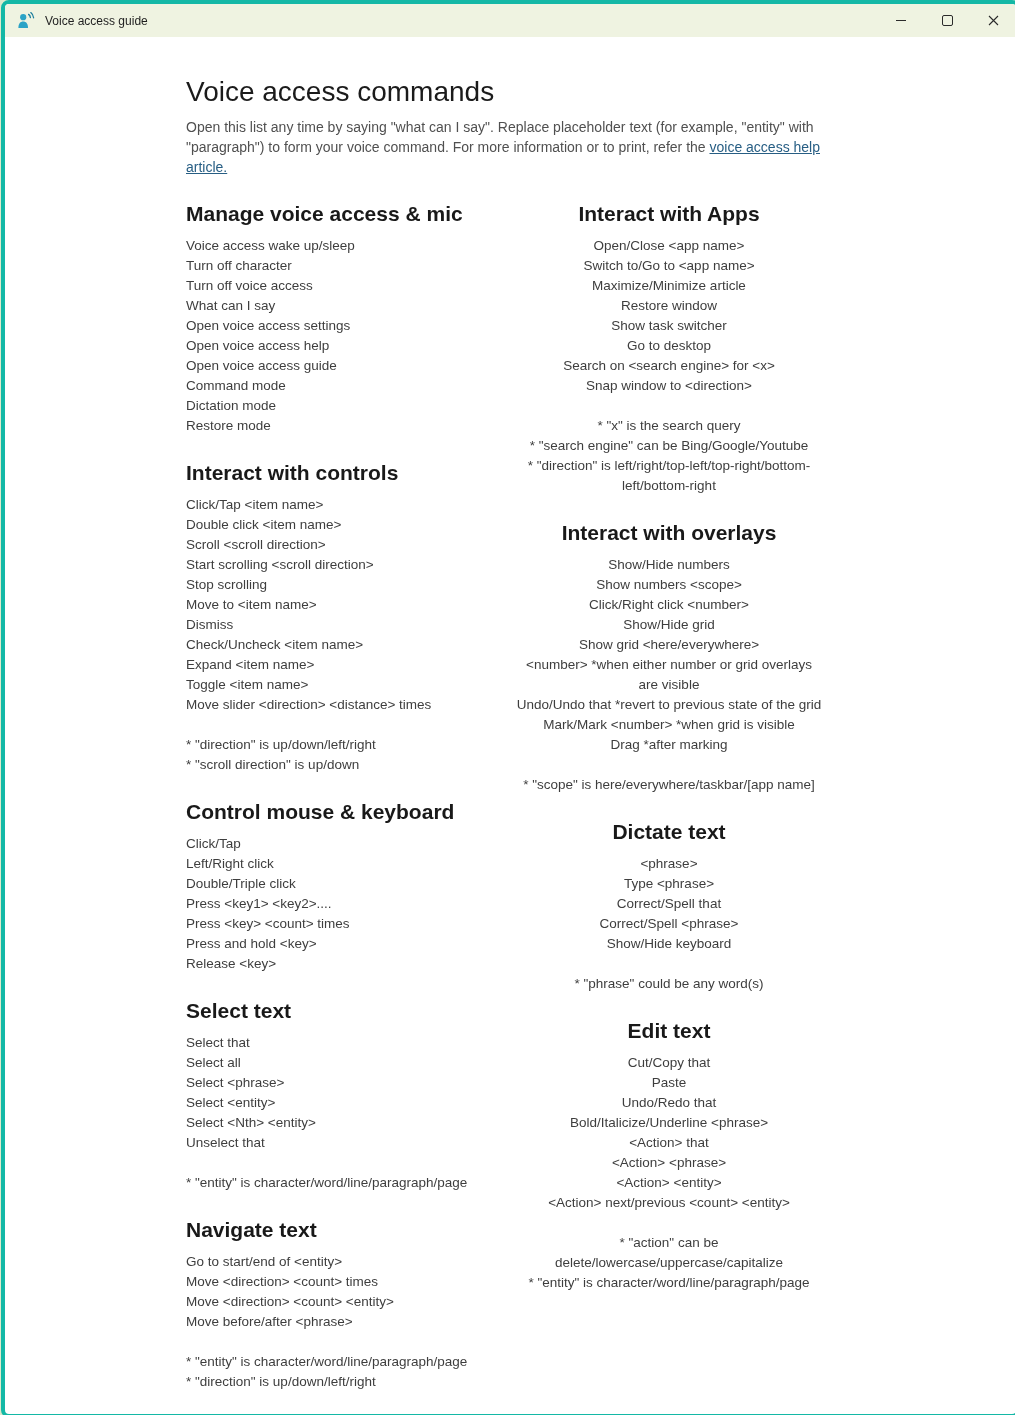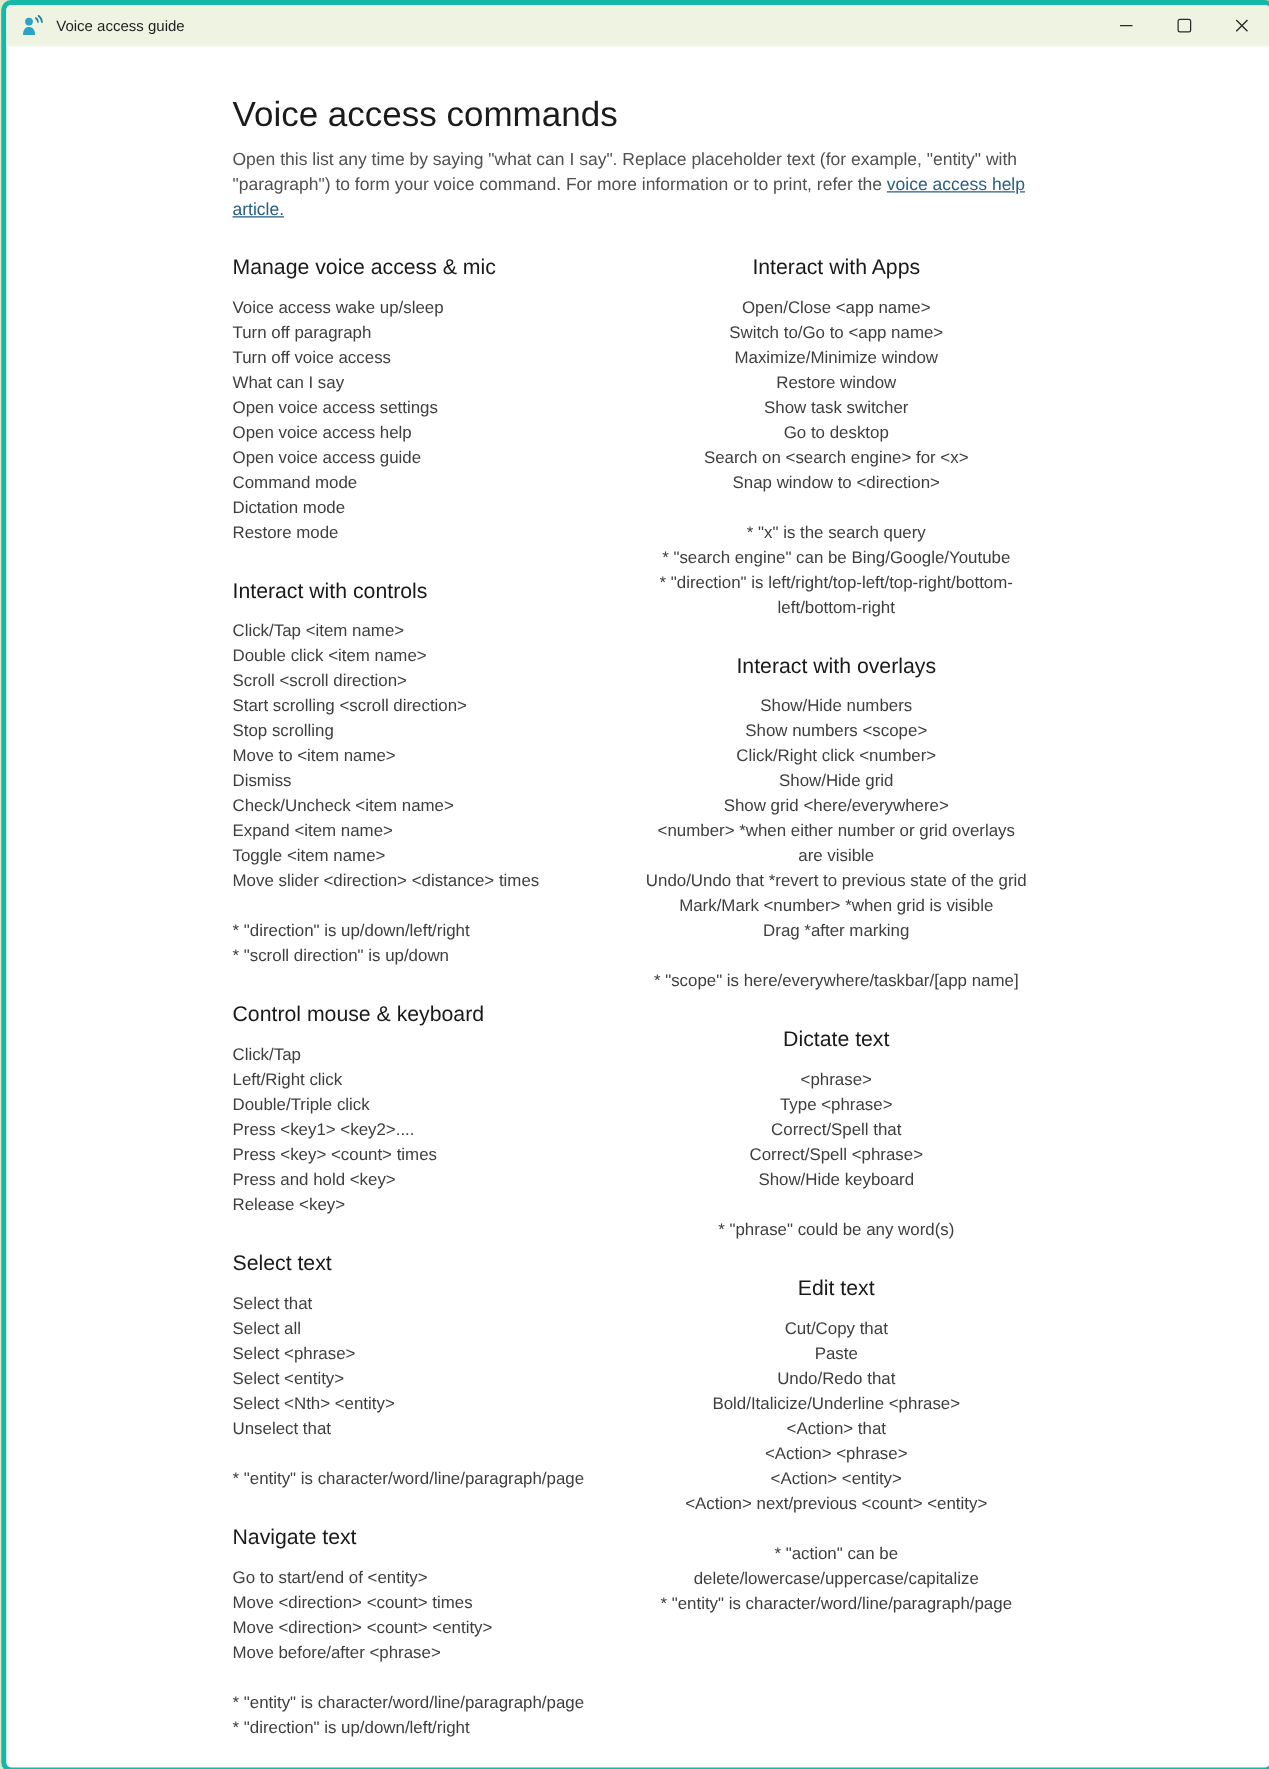--- a/index.html
+++ b/index.html
@@ -59,22 +59,22 @@
     font-size: 14px;
     line-height: 20px;
     color: #505050;
     margin: 0;
   }
   .intro a { color: #275e84; text-decoration: underline; }
   .columns { display: flex; align-items: flex-start; }
   .col-left  { width: 330px; flex: none; }
   .col-right { width: 306px; flex: none; text-align: center; }
   .cmd-section h2 {
-    font-size: 17px;
-    font-weight: 400;
+    font-size: 21px;
+    font-weight: 700;
     color: #191919;
     margin: 24px 0 9px 0;
     line-height: 26px;
     white-space: nowrap;
   }
   .cmd, .note {
     font-size: 13.5px;
     line-height: 20px;
     color: #3e3e3e;
     overflow-wrap: anywhere;
@@ -111,21 +111,21 @@
 
   <div class="content">
     <h1>Voice access commands</h1>
     <p class="intro"><span>Open this list any time by saying "what can I say". Replace placeholder text (for example, "entity" with "paragraph") to form your voice command. For more information or to print, refer the </span><a href="#">voice access help article.</a></p>
 
     <div class="columns">
       <div class="col-left" id="col-0">
           <section class="cmd-section">
             <h2>Manage voice access &amp; mic</h2>
             <div class="cmd">Voice access wake up/sleep</div>
-            <div class="cmd">Turn off paragraph</div>
+            <div class="cmd">Turn off character</div>
             <div class="cmd">Turn off voice access</div>
             <div class="cmd">What can I say</div>
             <div class="cmd">Open voice access settings</div>
             <div class="cmd">Open voice access help</div>
             <div class="cmd">Open voice access guide</div>
             <div class="cmd">Command mode</div>
             <div class="cmd">Dictation mode</div>
             <div class="cmd">Restore mode</div>
           </section>
           <section class="cmd-section">
@@ -178,21 +178,21 @@
               <div class="note">* "entity" is character/word/line/paragraph/page</div>
               <div class="note">* "direction" is up/down/left/right</div>
             </div>
           </section>
         </div>
       <div class="col-right" id="col-1">
           <section class="cmd-section">
             <h2>Interact with Apps</h2>
             <div class="cmd">Open/Close &lt;app name&gt;</div>
             <div class="cmd">Switch to/Go to &lt;app name&gt;</div>
-            <div class="cmd">Maximize/Minimize window</div>
+            <div class="cmd">Maximize/Minimize article</div>
             <div class="cmd">Restore window</div>
             <div class="cmd">Show task switcher</div>
             <div class="cmd">Go to desktop</div>
             <div class="cmd">Search on &lt;search engine&gt; for &lt;x&gt;</div>
             <div class="cmd">Snap window to &lt;direction&gt;</div>
             <div class="notes">
               <div class="note">* "x" is the search query</div>
               <div class="note">* "search engine" can be Bing/Google/Youtube</div>
               <div class="note">* "direction" is left/right/top-left/top-right/bottom-left/bottom-right</div>
             </div>

